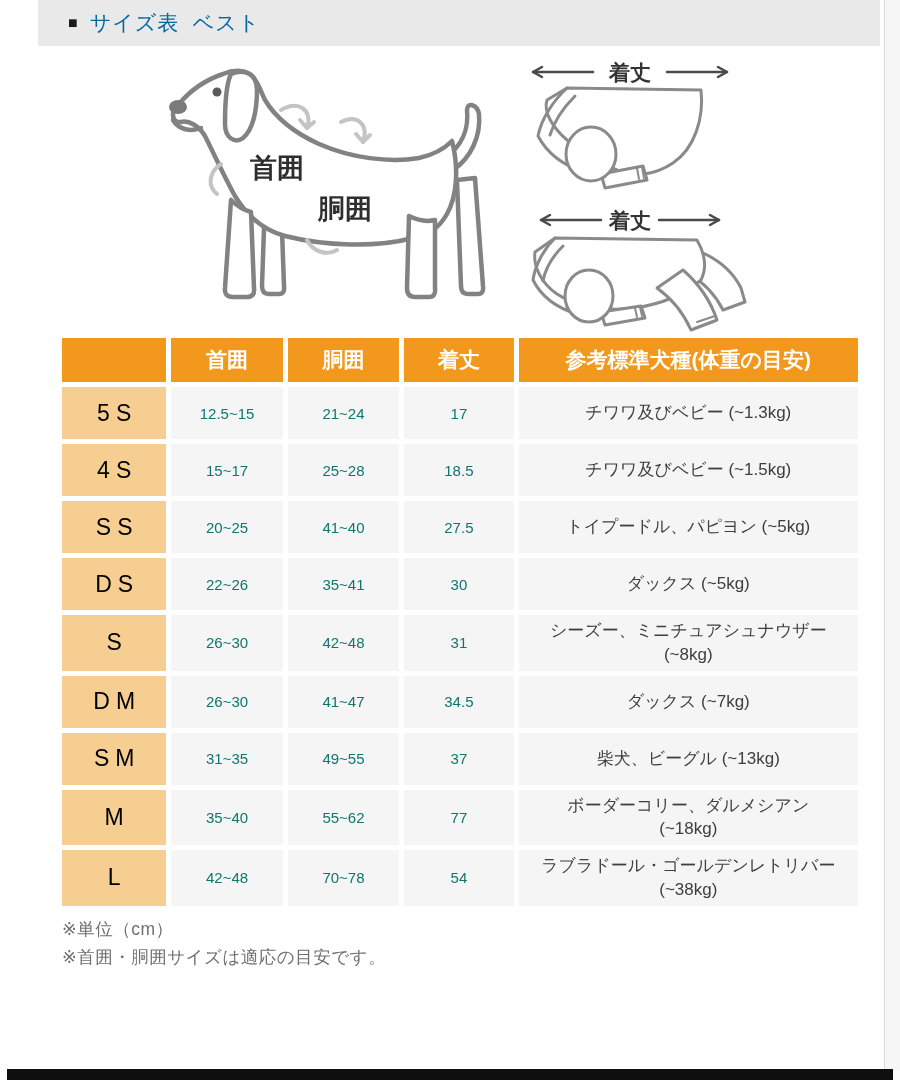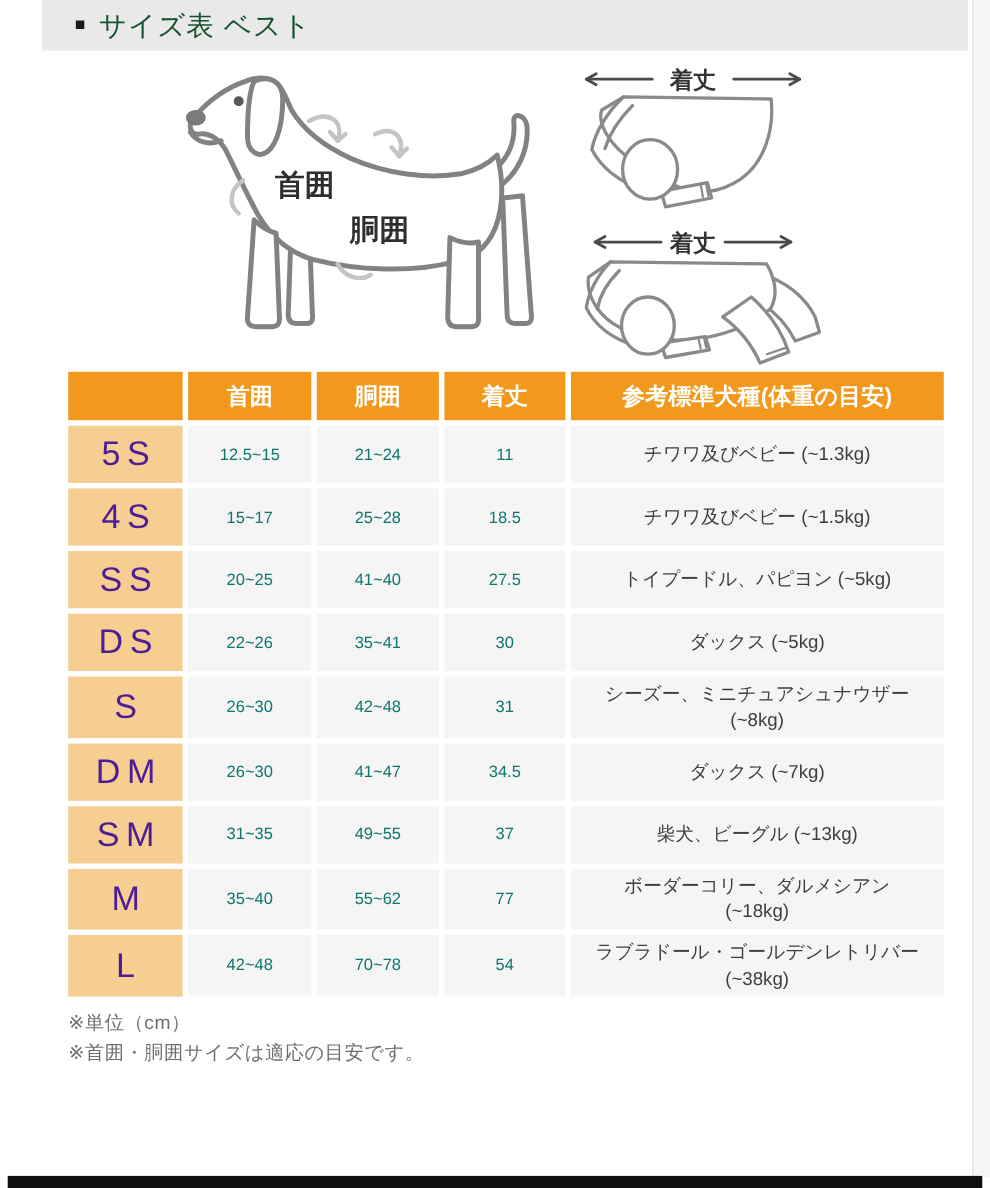--- a/index.html
+++ b/index.html
@@ -8,33 +8,33 @@
     font-family:"Liberation Sans","DejaVu Sans",sans-serif;overflow:hidden;
   }
   
   .right-strip{position:absolute;top:0;right:0;bottom:10px;width:15px;background:#f6f6f6;border-left:1px solid #d9d9d9;}
   
   .title-band{
     position:absolute;left:38px;top:0;width:842px;height:46px;background:#e9e9e9;
     display:flex;align-items:center;padding-left:30px;box-sizing:border-box;
   }
   .title-band .bullet{font-size:16px;color:#1a1a1a;margin-right:12px;}
-  .title-band .ttl{font-size:25px;color:#14532d;letter-spacing:1px;}
+  .title-band .ttl{font-size:21px;color:#0369a1;letter-spacing:1px;font-family:Liberation Mono, monospace;}
   
   .dog-svg{position:absolute;left:165px;top:60px;}
   .vest-svg{position:absolute;left:505px;top:56px;}
   
   .table-wrap{position:absolute;left:57px;top:333px;width:806px;}
   table.size-table{border-collapse:separate;border-spacing:5px;table-layout:fixed;width:806px;}
   .size-table th{
     background:var(--orange);color:#fff;font-size:21px;font-weight:bold;
     height:44px;text-align:center;padding:0;
   }
   .size-table td{text-align:center;vertical-align:middle;height:44px;padding:0;}
-  .size-table td.c-size{background:var(--peach);color:#4c1d95;font-size:31px;letter-spacing:6px;text-indent:6px;margin-left:40px;}
+  .size-table td.c-size{background:var(--peach);color:#000000;font-size:23px;letter-spacing:6px;text-indent:6px;margin-left:40px;}
   .size-table td.c-num{background:var(--cellbg);color:#0f766e;font-size:15px;}
   .size-table td.c-breed{background:var(--cellbg);color:#3e3e3e;font-size:17px;line-height:1.4;padding:4px 18px;text-align:center;}
   col.w-size{width:103px;}col.w-neck{width:110px;}col.w-girth{width:110px;}col.w-len{width:108px;}col.w-breed{width:335px;}
   
   .notes{margin:6px 0 0 5px;}
   .notes p{margin:0 0 4px 0;font-size:17.5px;color:#6f6f6f;letter-spacing:0.5px;}
   
   .bottom-bar{position:absolute;left:7px;right:7px;bottom:0;height:11px;background:#0f0f0f;}
 </style>
 </head>
@@ -139,21 +139,21 @@
             <th>胴囲</th>
             <th>着丈</th>
             <th>参考標準犬種(体重の目安)</th>
           </tr>
         </thead>
       <tbody id="size-table-body">
           <tr>
             <td class="c-size">5S</td>
             <td class="c-num">12.5~15</td>
             <td class="c-num">21~24</td>
-            <td class="c-num">11</td>
+            <td class="c-num">17</td>
             <td class="c-breed">チワワ及びベビー (~1.3kg)</td>
           </tr>
           <tr>
             <td class="c-size">4S</td>
             <td class="c-num">15~17</td>
             <td class="c-num">25~28</td>
             <td class="c-num">18.5</td>
             <td class="c-breed">チワワ及びベビー (~1.5kg)</td>
           </tr>
           <tr>

